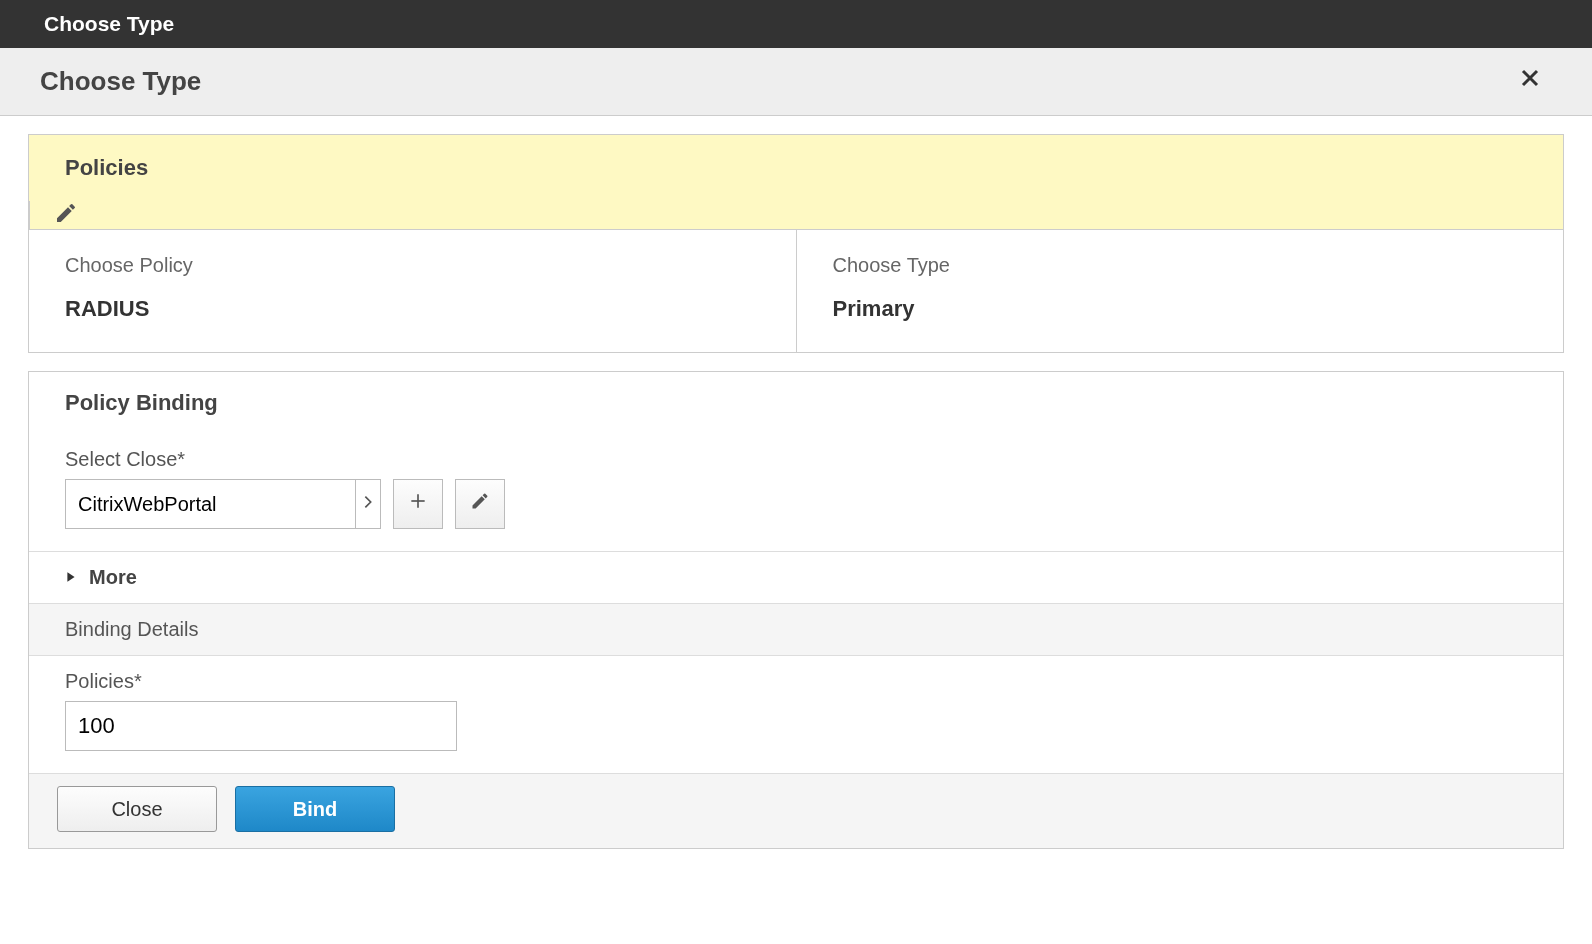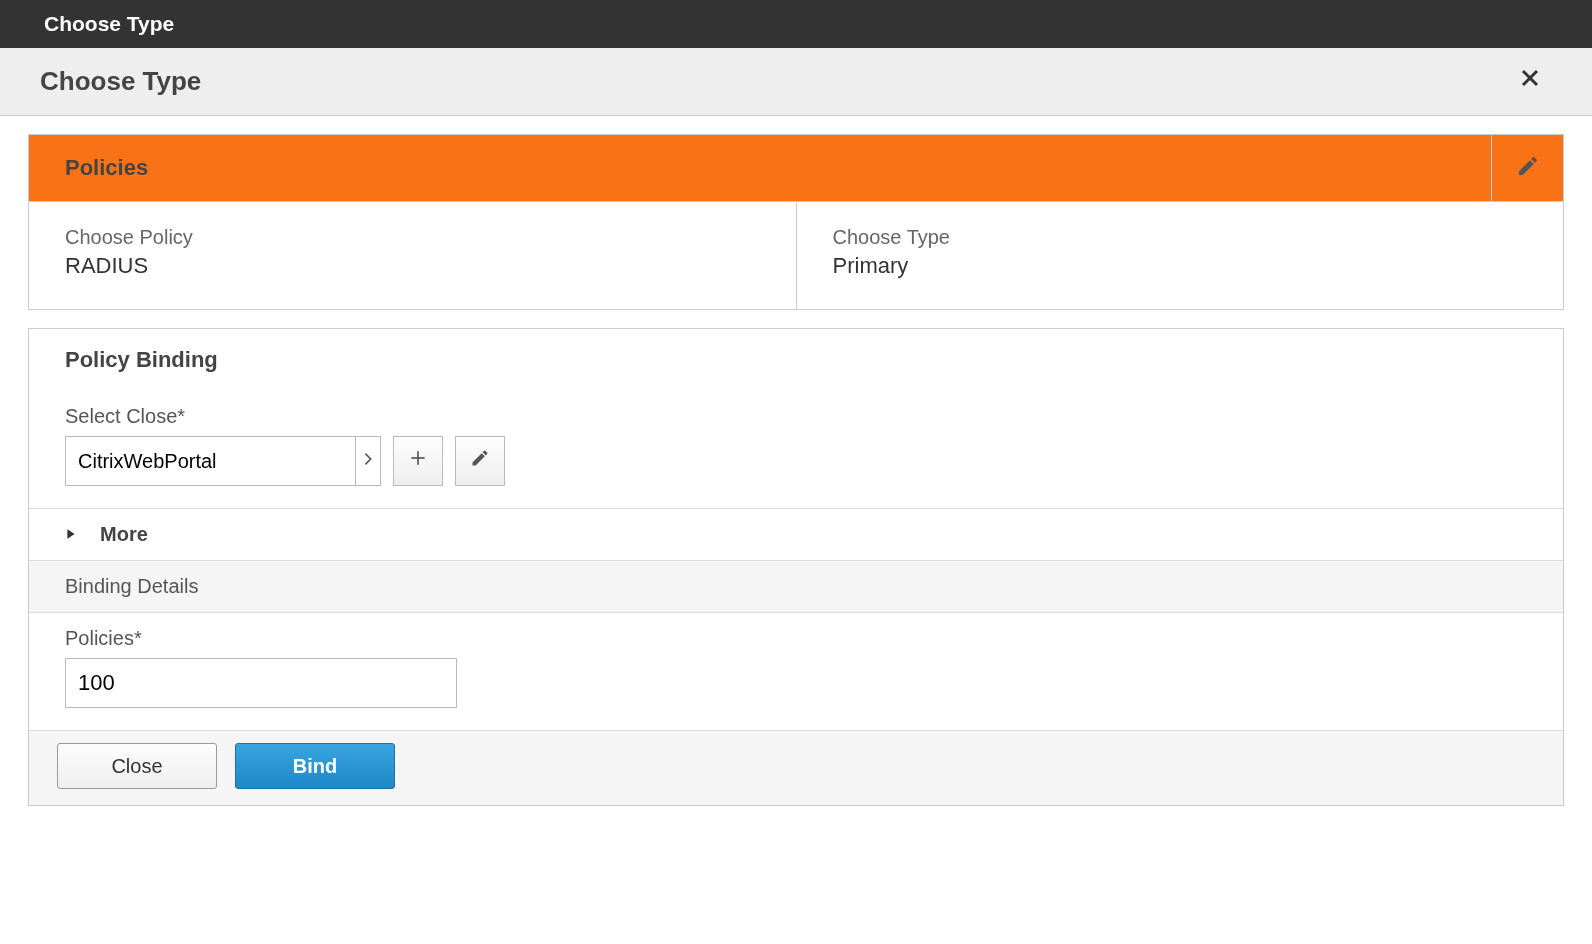--- a/index.html
+++ b/index.html
@@ -38,25 +38,26 @@
     padding: 0 10px;
   }
   .content-wrap {
     padding: 18px 28px;
   }
   .panel {
     border: 1px solid #ccc;
     margin-bottom: 18px;
   }
   .panel-header {
-    background: #f97316;
+    background: #fef9c3;
     border-bottom: 1px solid #ccc;
     display: flex;
     justify-content: space-between;
     align-items: stretch;
+    flex-direction: column;
   }
   .panel-header .ph-title {
     font-weight: bold;
     font-size: 22px;
     color: #444;
     padding: 20px 36px;
   }
   .edit-slot {
     border-left: 1px solid #ccc;
     display: flex;
@@ -72,24 +73,24 @@
   .policies-col {
     flex: 1;
     padding: 24px 36px 30px 36px;
   }
   .policies-col + .policies-col {
     border-left: 1px solid #ccc;
   }
   .field-label {
     color: #666;
     font-size: 20px;
-    margin-bottom: 4px;
+    margin-bottom: 19px;
   }
   .field-value {
-    font-weight: normal;
+    font-weight: bold;
     font-size: 22px;
     color: #333;
   }
   .section-sub {
     background: #f5f5f5;
     border-top: 1px solid #ddd;
     border-bottom: 1px solid #ddd;
     padding: 14px 36px;
     font-weight: normal;
     font-size: 20px;
@@ -147,21 +148,21 @@
     align-items: center;
     justify-content: center;
     cursor: pointer;
     font-size: 22px;
     color: #444;
   }
   .square-btn svg { width: 20px; height: 20px; fill: #555; }
   .more-row {
     display: flex;
     align-items: center;
-    gap: 23px;
+    gap: 12px;
     padding: 14px 36px;
     border-top: 1px solid #ddd;
     cursor: pointer;
   }
   .more-row .caret-r svg { width: 12px; height: 12px; fill: #333; }
   .more-row .more-label { font-weight: bold; font-size: 20px; color: #444; }
   .priority-input {
     border: 1px solid #bbb;
     height: 50px;
     width: 392px;

